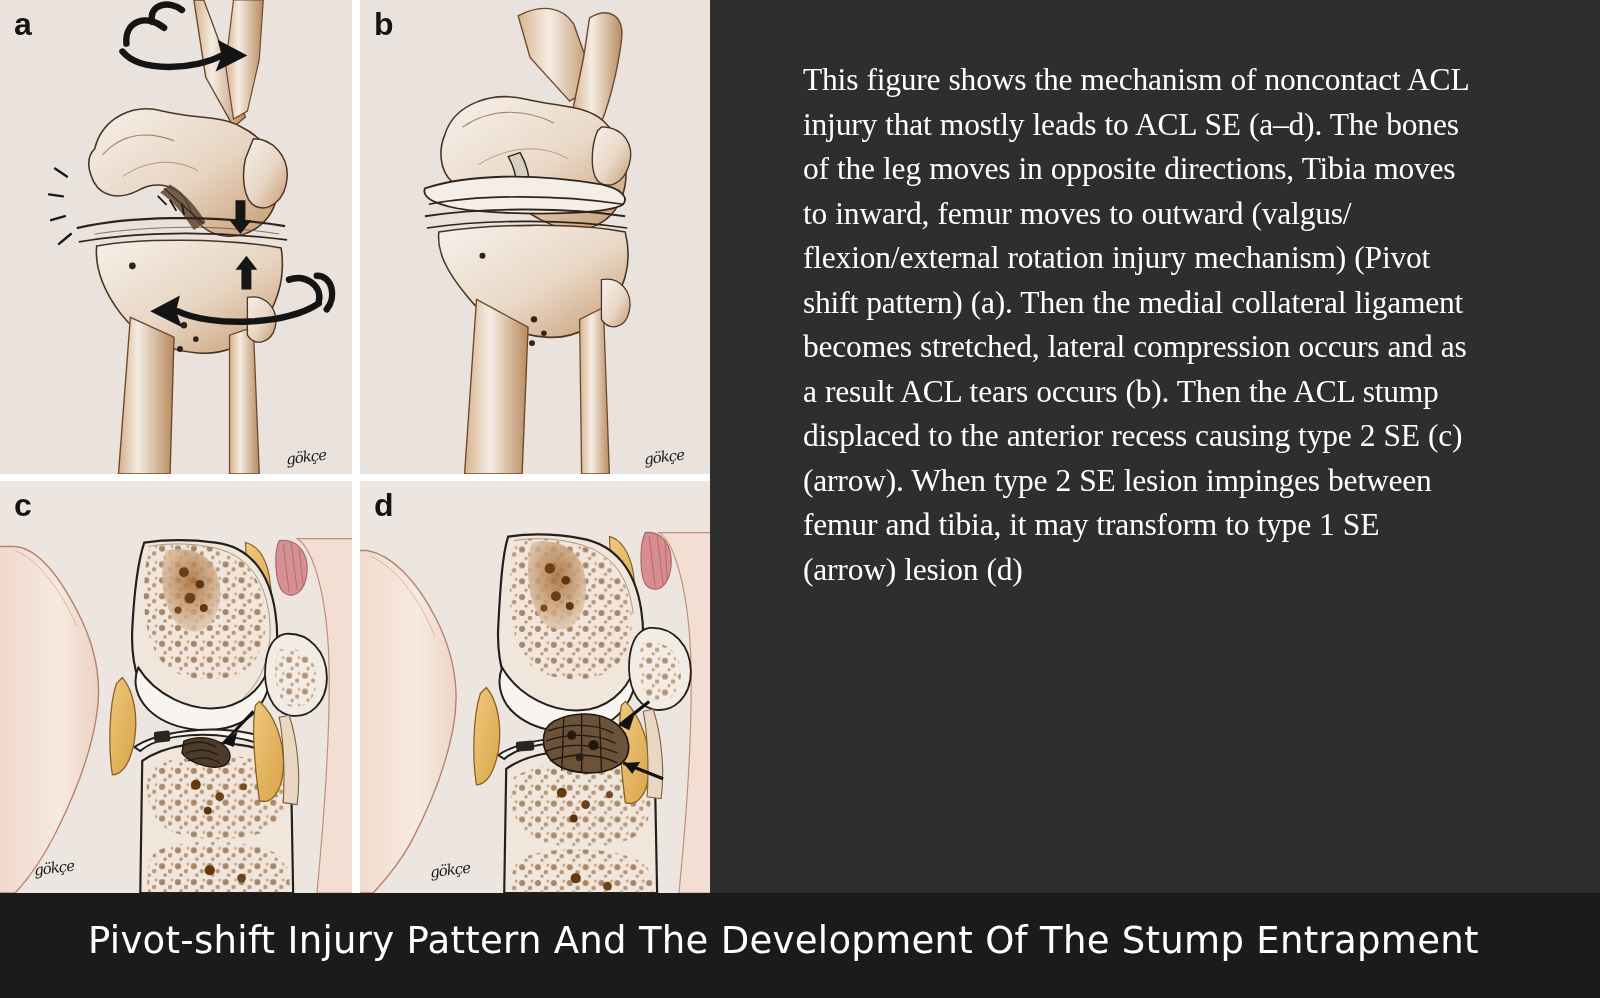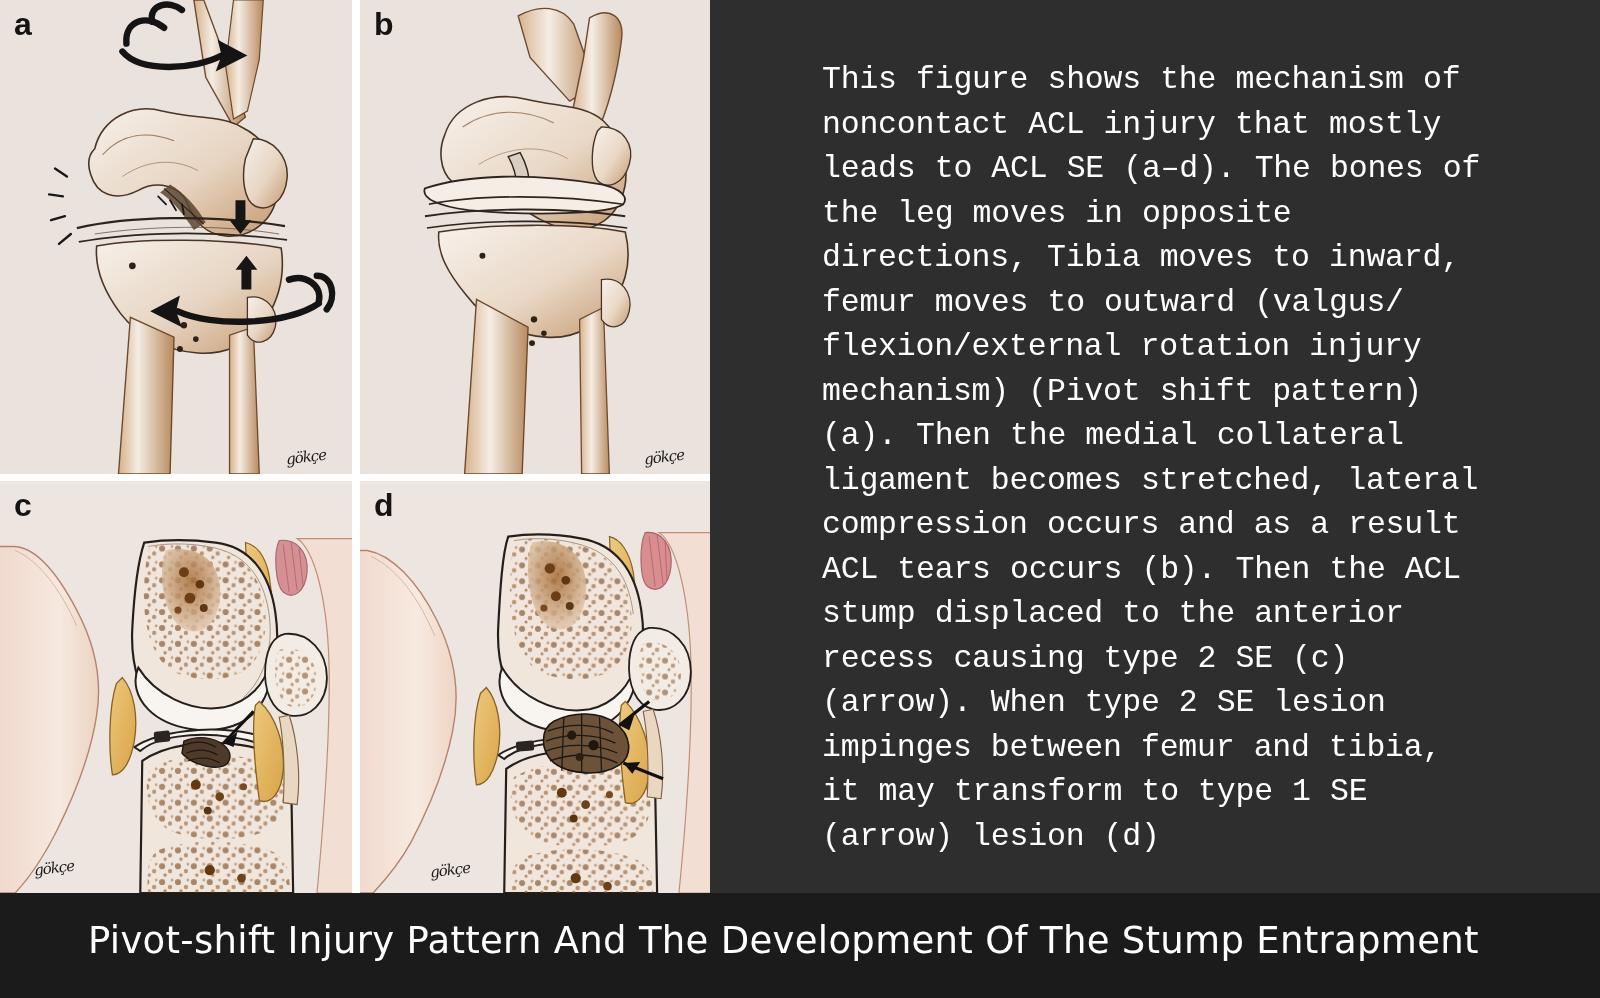--- a/index.html
+++ b/index.html
@@ -79,27 +79,26 @@
     width: 890px;
     height: 893px;
     background: #2e2e2e;
   }
   #description-text {
     position: absolute;
     left: 93px;
     top: 58px;
     width: 672px;
     color: #ffffff;
-    font-family: Liberation Mono, monospace;
+    font-family: Liberation Serif, serif;
     font-size: 31.5px;
     line-height: 44.5px;
     letter-spacing: -0.2px;
     white-space: pre-wrap;
     word-spacing: 0.5px;
-    margin-left: 19px;
   }
 
   
   #caption-bar {
     position: absolute;
     left: 0; top: 899px;
     width: 1600px;
     height: 105px;
     background: #1b1b1b;
   }

